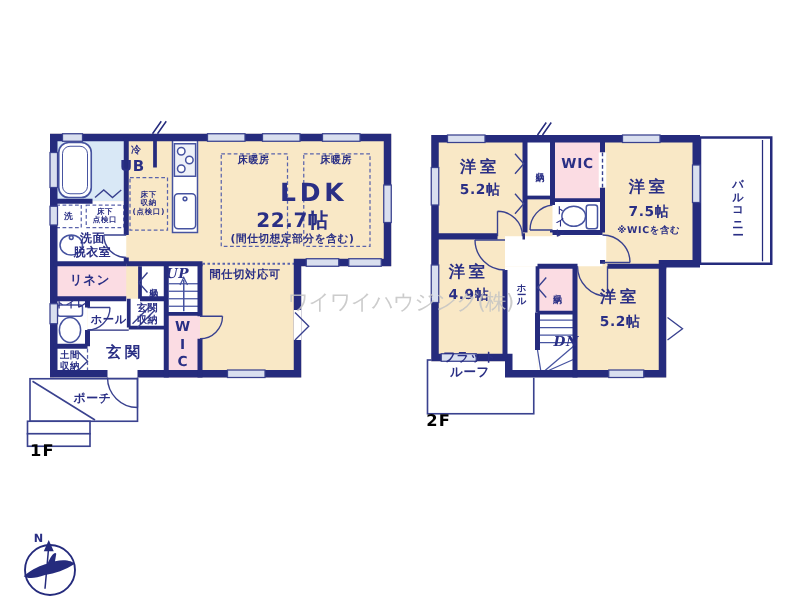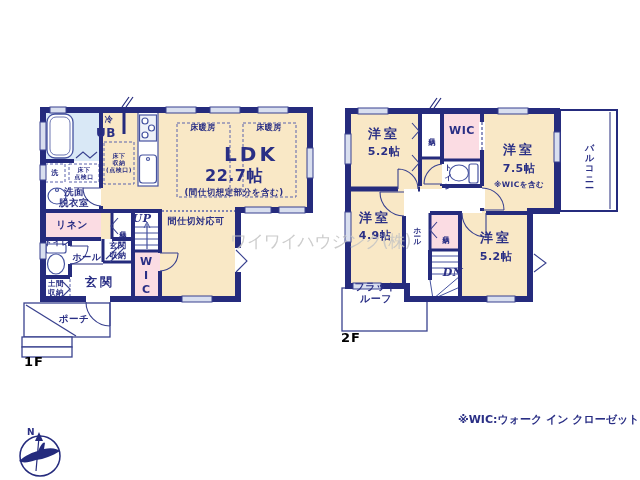--- a/index.html
+++ b/index.html
@@ -267,16 +267,15 @@
 <div class="lbl v" style="left:417px;top:232px;font-size:7.5px;">ホール</div>
 <div class="lbl v" style="left:445px;top:231px;font-size:7px;">収納</div>
 <div class="lbl stair" style="left:415px;top:273px;font-size:11px;margin-left:38px;">DN</div>
 <div class="lbl rm" style="left:496px;top:238px;font-size:13px;">洋室</div>
 <div class="lbl" style="left:496px;top:257px;font-size:11px;">5.2帖</div>
 <div class="lbl" style="left:376px;top:293px;font-size:10px;">フラット
 ルーフ</div>
 <div class="fl" style="left:341px;top:330px;">2F</div>
 
 <div class="wm" style="left:230px;top:230px;">ワイワイハウジング(株)</div>
-<div class="note" style="left:458px;top:412px;">※WIC:ウォーク イン クローゼット</div>
 <div class="lbl" style="left:31px;top:432px;font-size:9px;font-weight:700;">N</div>
 
 </div>
 
 </body></html>

